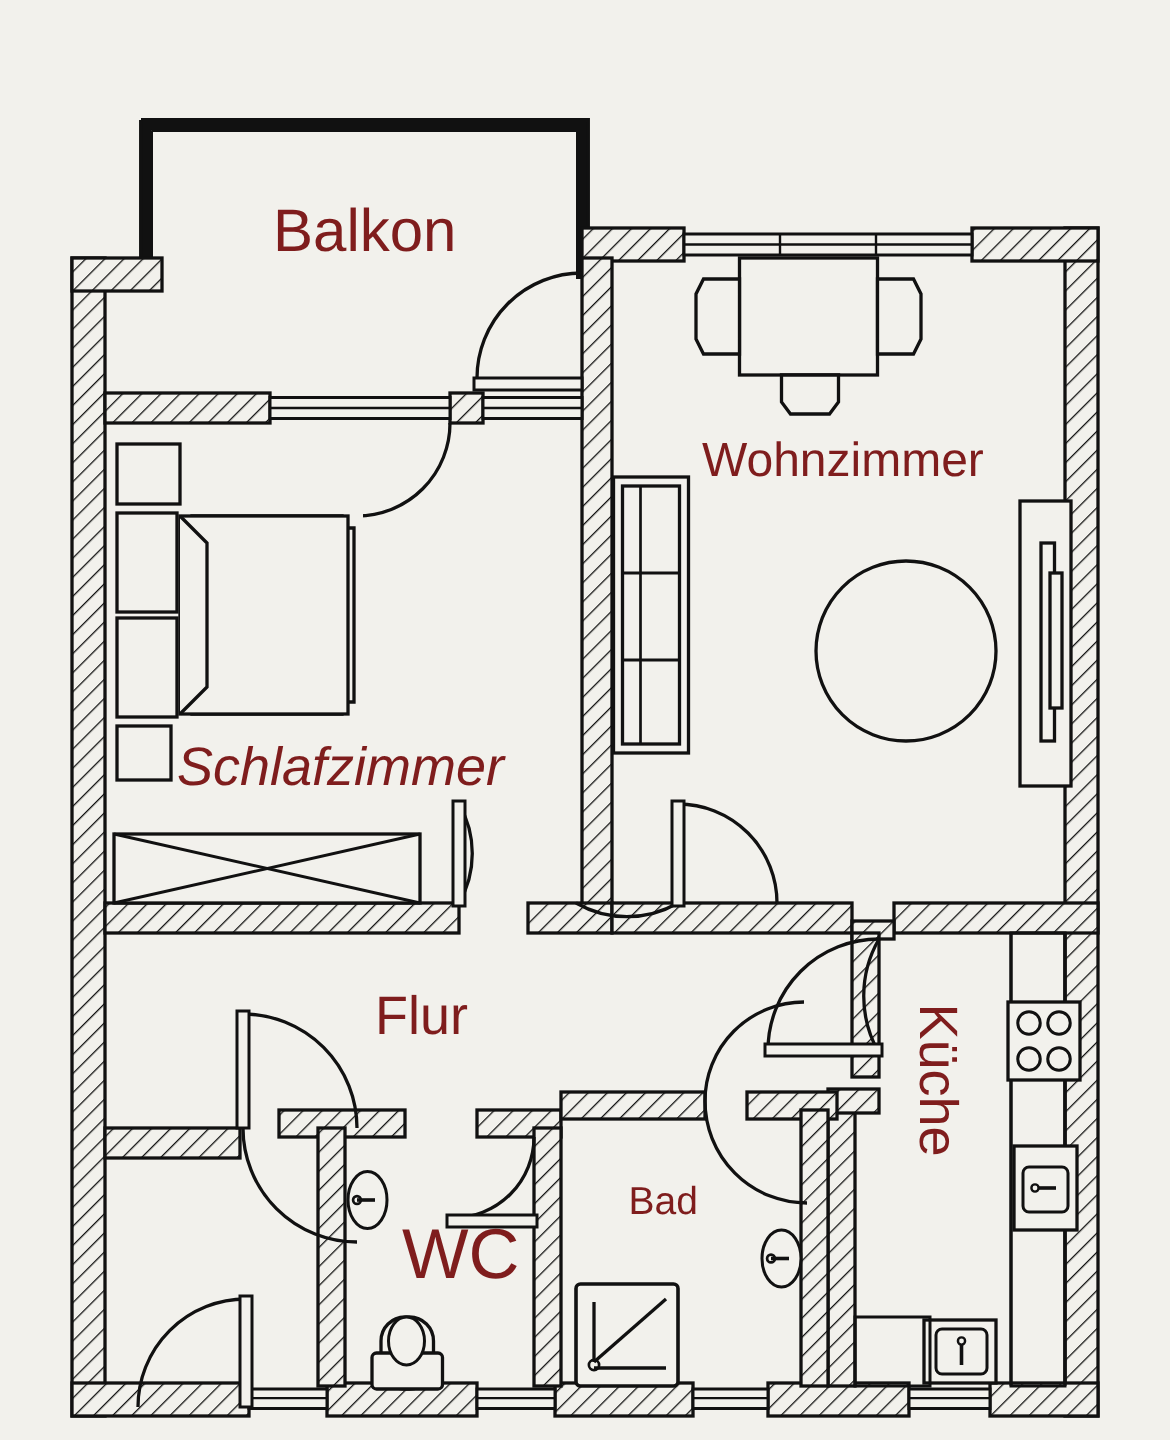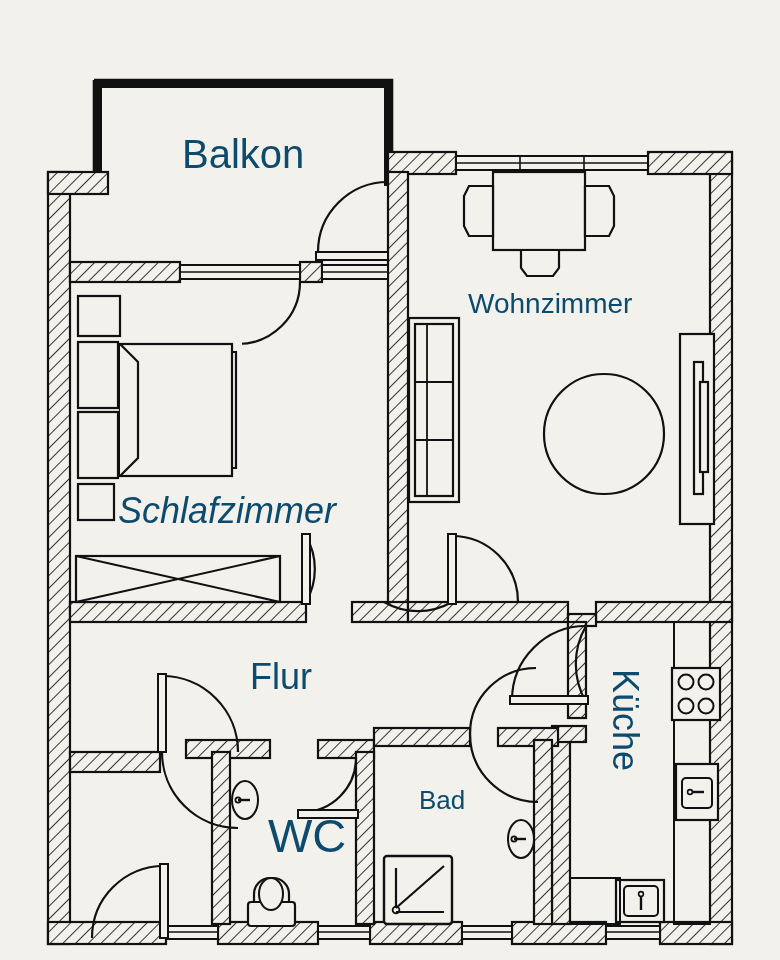--- a/index.html
+++ b/index.html
@@ -37,27 +37,27 @@
   .title-line {
     display: block;
     font-size: 39px;
     letter-spacing: 0.4px;
     color: #121212;
     font-weight: 400;
     white-space: nowrap;
   }
   .room-label {
     position: absolute;
-    color: #0c4a6e;
+    color: #7f1d1d;
     font-weight: 400;
     white-space: nowrap;
     line-height: 1;
   }
   .rl-balkon      { left: 182px; top: 134px; font-size: 40px; }
-  .rl-wohnzimmer  { left: 468px; top: 290px; font-size: 28px; }
+  .rl-wohnzimmer  { left: 468px; top: 290px; font-size: 32px; }
   .rl-schlafzimmer{ left: 118px; top: 493px; font-size: 36px; font-style: italic; }
   .rl-flur        { left: 250px; top: 659px; font-size: 36px; }
   .rl-wc          { left: 268px; top: 812px; font-size: 47px; }
   .rl-bad         { left: 419px; top: 787px; font-size: 26px; }
   .rl-kueche      { left: 607px; top: 669px; font-size: 36px;
                     writing-mode: vertical-rl; text-orientation: mixed; }
 </style>
 </head>
 <body>
 

